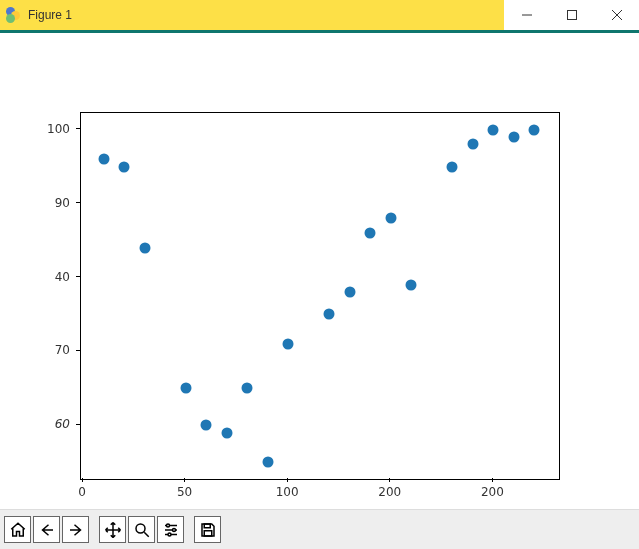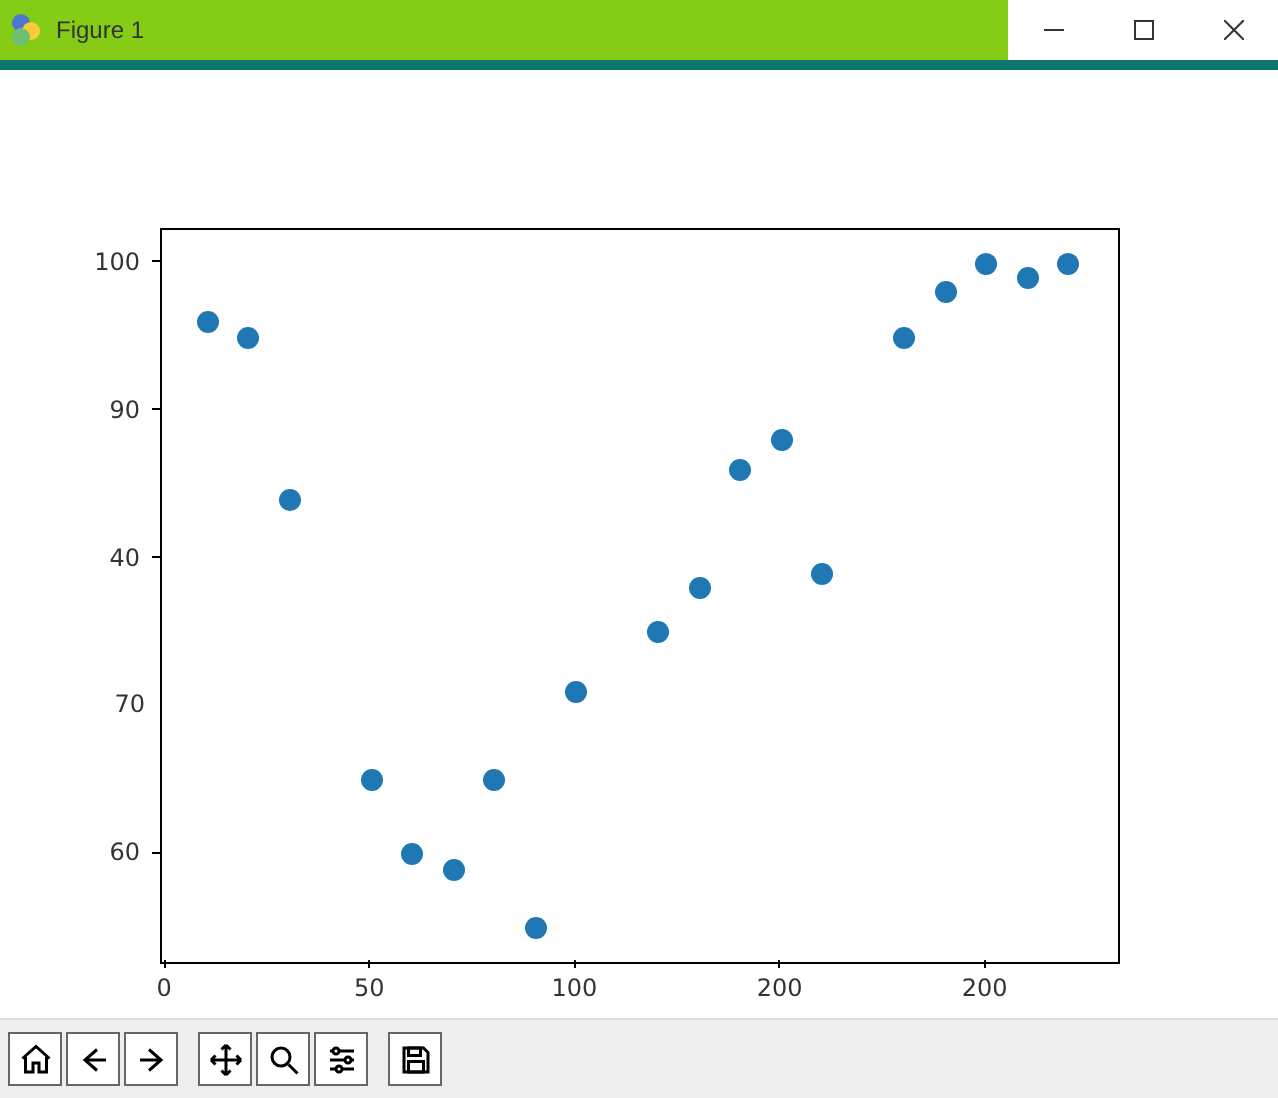--- a/index.html
+++ b/index.html
@@ -1,16 +1,16 @@
 <!DOCTYPE html>
 <html><head>
 <meta charset="utf-8">
 <style>
 html,body{margin:0;padding:0;width:639px;height:549px;background:#fff;font-family:"Segoe UI",Arial,sans-serif;font-size:12px;color:#222;overflow:hidden}
-.titlebar{height:30px;background:#84cc16;display:flex;align-items:center;justify-content:space-between;padding:0 0 0 6px;border-bottom:5px solid #0f766e}
+.titlebar{height:30px;background:#fde047;display:flex;align-items:center;justify-content:space-between;padding:0 0 0 6px;border-bottom:3px solid #0f766e}
 .title-left{display:flex;align-items:center;gap:6px}
 .title-text{font-size:12px;color:#333}
 .win-controls{display:flex;height:100%}
 .win-btn{width:45px;height:30px;display:flex;align-items:center;justify-content:center;background:#fff;color:#555}
 .win-btn svg{display:block}
 .canvas-wrap{position:relative;width:639px;height:479px;background:#fff}
 .plot-area{position:absolute;left:80px;top:79px;width:480px;height:368px;border:1px solid #000;box-sizing:border-box}
 .dot{position:absolute;width:11px;height:11px;border-radius:50%;background:#1f77b4;transform:translate(-50%,-50%)}
 .ytick{position:absolute;display:flex;align-items:center}
 .ytick .tick{width:4px;height:1px;background:#000;margin-left:auto}
@@ -73,25 +73,25 @@
       <div class="dot" style="left: 289.262px; top: 120.152px; background: rgb(31, 119, 180);"></div>
       <div class="dot" style="left: 309.777px; top: 105.364px; background: rgb(31, 119, 180);"></div>
       <div class="dot" style="left: 330.292px; top: 171.909px; background: rgb(31, 119, 180);"></div>
       <div class="dot" style="left: 371.322px; top: 53.6061px; background: rgb(31, 119, 180);"></div>
       <div class="dot" style="left: 391.837px; top: 31.4242px; background: rgb(31, 119, 180);"></div>
       <div class="dot" style="left: 412.352px; top: 16.6364px; background: rgb(31, 119, 180);"></div>
       <div class="dot" style="left: 432.867px; top: 24.0303px; background: rgb(31, 119, 180);"></div>
       <div class="dot" style="left: 453.382px; top: 16.6364px; background: rgb(31, 119, 180);"></div>
     </div>
   <div id="ylabels">
-      <div class="ytick" style="left: 42px; top: 384.394px; width: 38px; height: 14px;">
+      <div class="ytick" style="left: 42px; top: 384.394px; width: 38px; height: 14px; font-style: italic;">
         <span class="lbl">60</span>
         <span class="tick"></span>
       </div>
-      <div class="ytick" style="left: 42px; top: 310.455px; width: 38px; height: 14px; flex-direction: column;">
+      <div class="ytick" style="left: 42px; top: 310.455px; width: 38px; height: 14px;">
         <span class="lbl">70</span>
         <span class="tick"></span>
       </div>
       <div class="ytick" style="left: 42px; top: 236.515px; width: 38px; height: 14px;">
         <span class="lbl">40</span>
         <span class="tick"></span>
       </div>
       <div class="ytick" style="left: 42px; top: 162.576px; width: 38px; height: 14px;">
         <span class="lbl">90</span>
         <span class="tick"></span>

